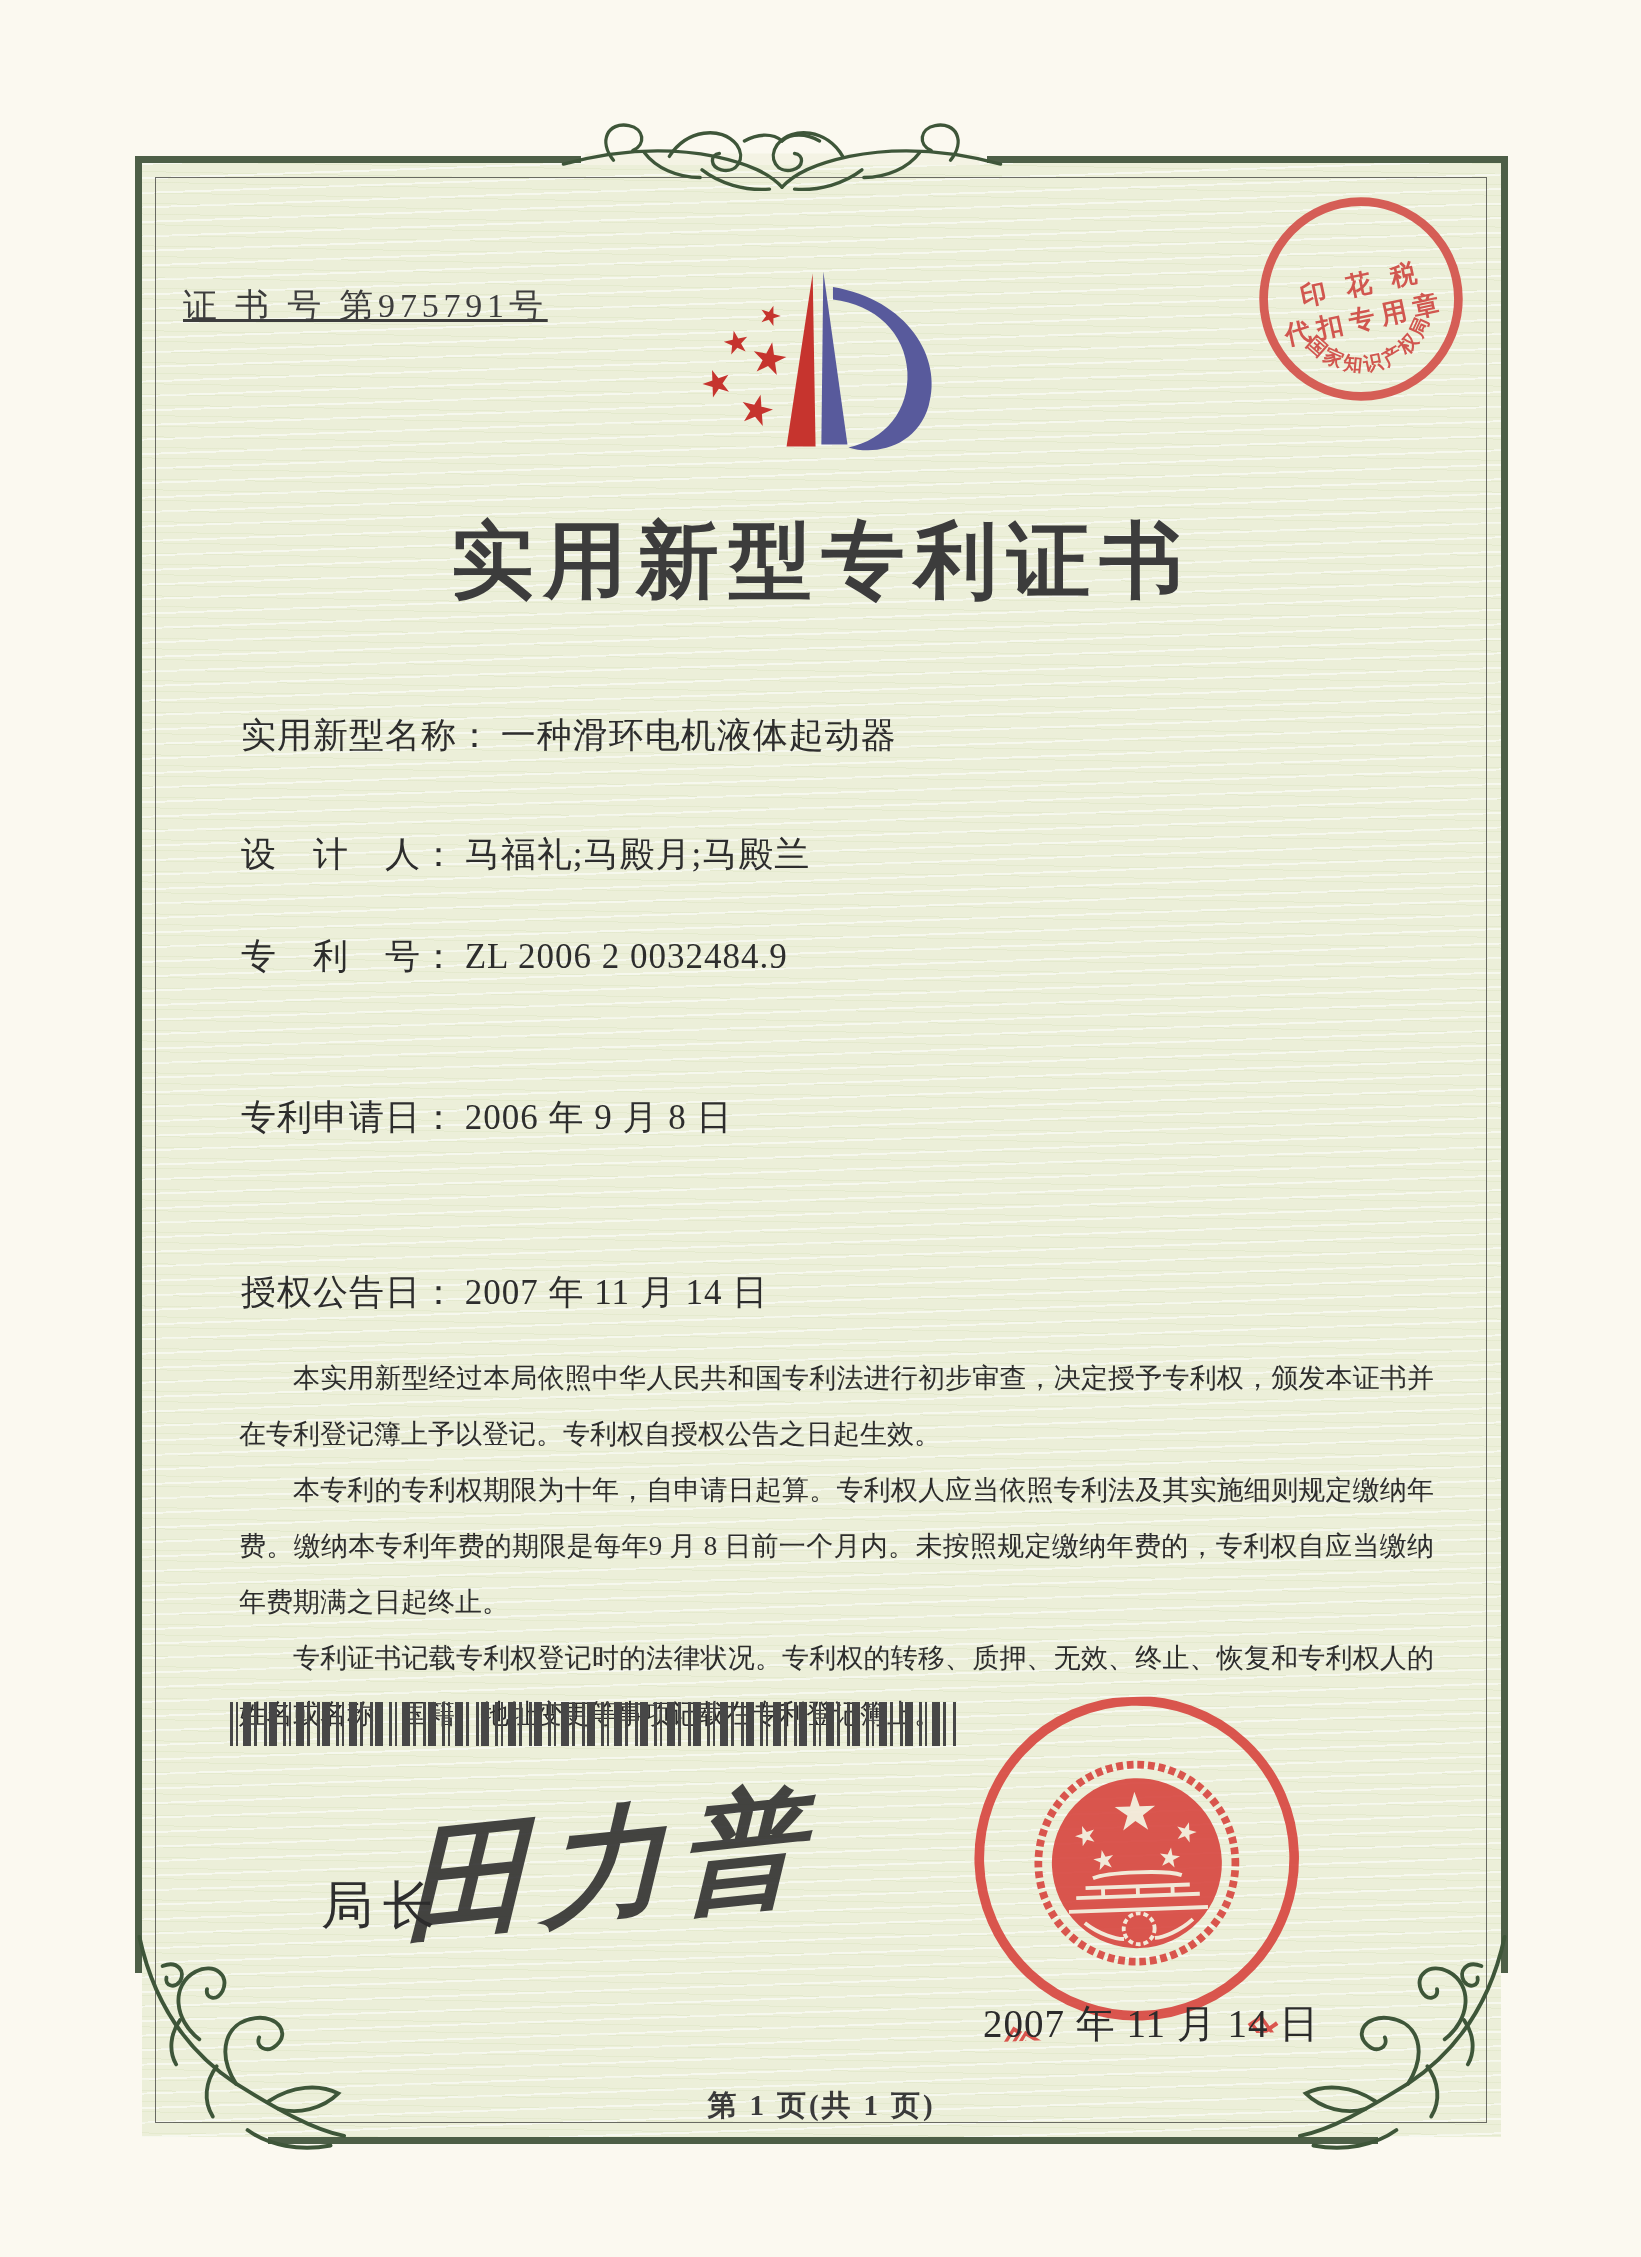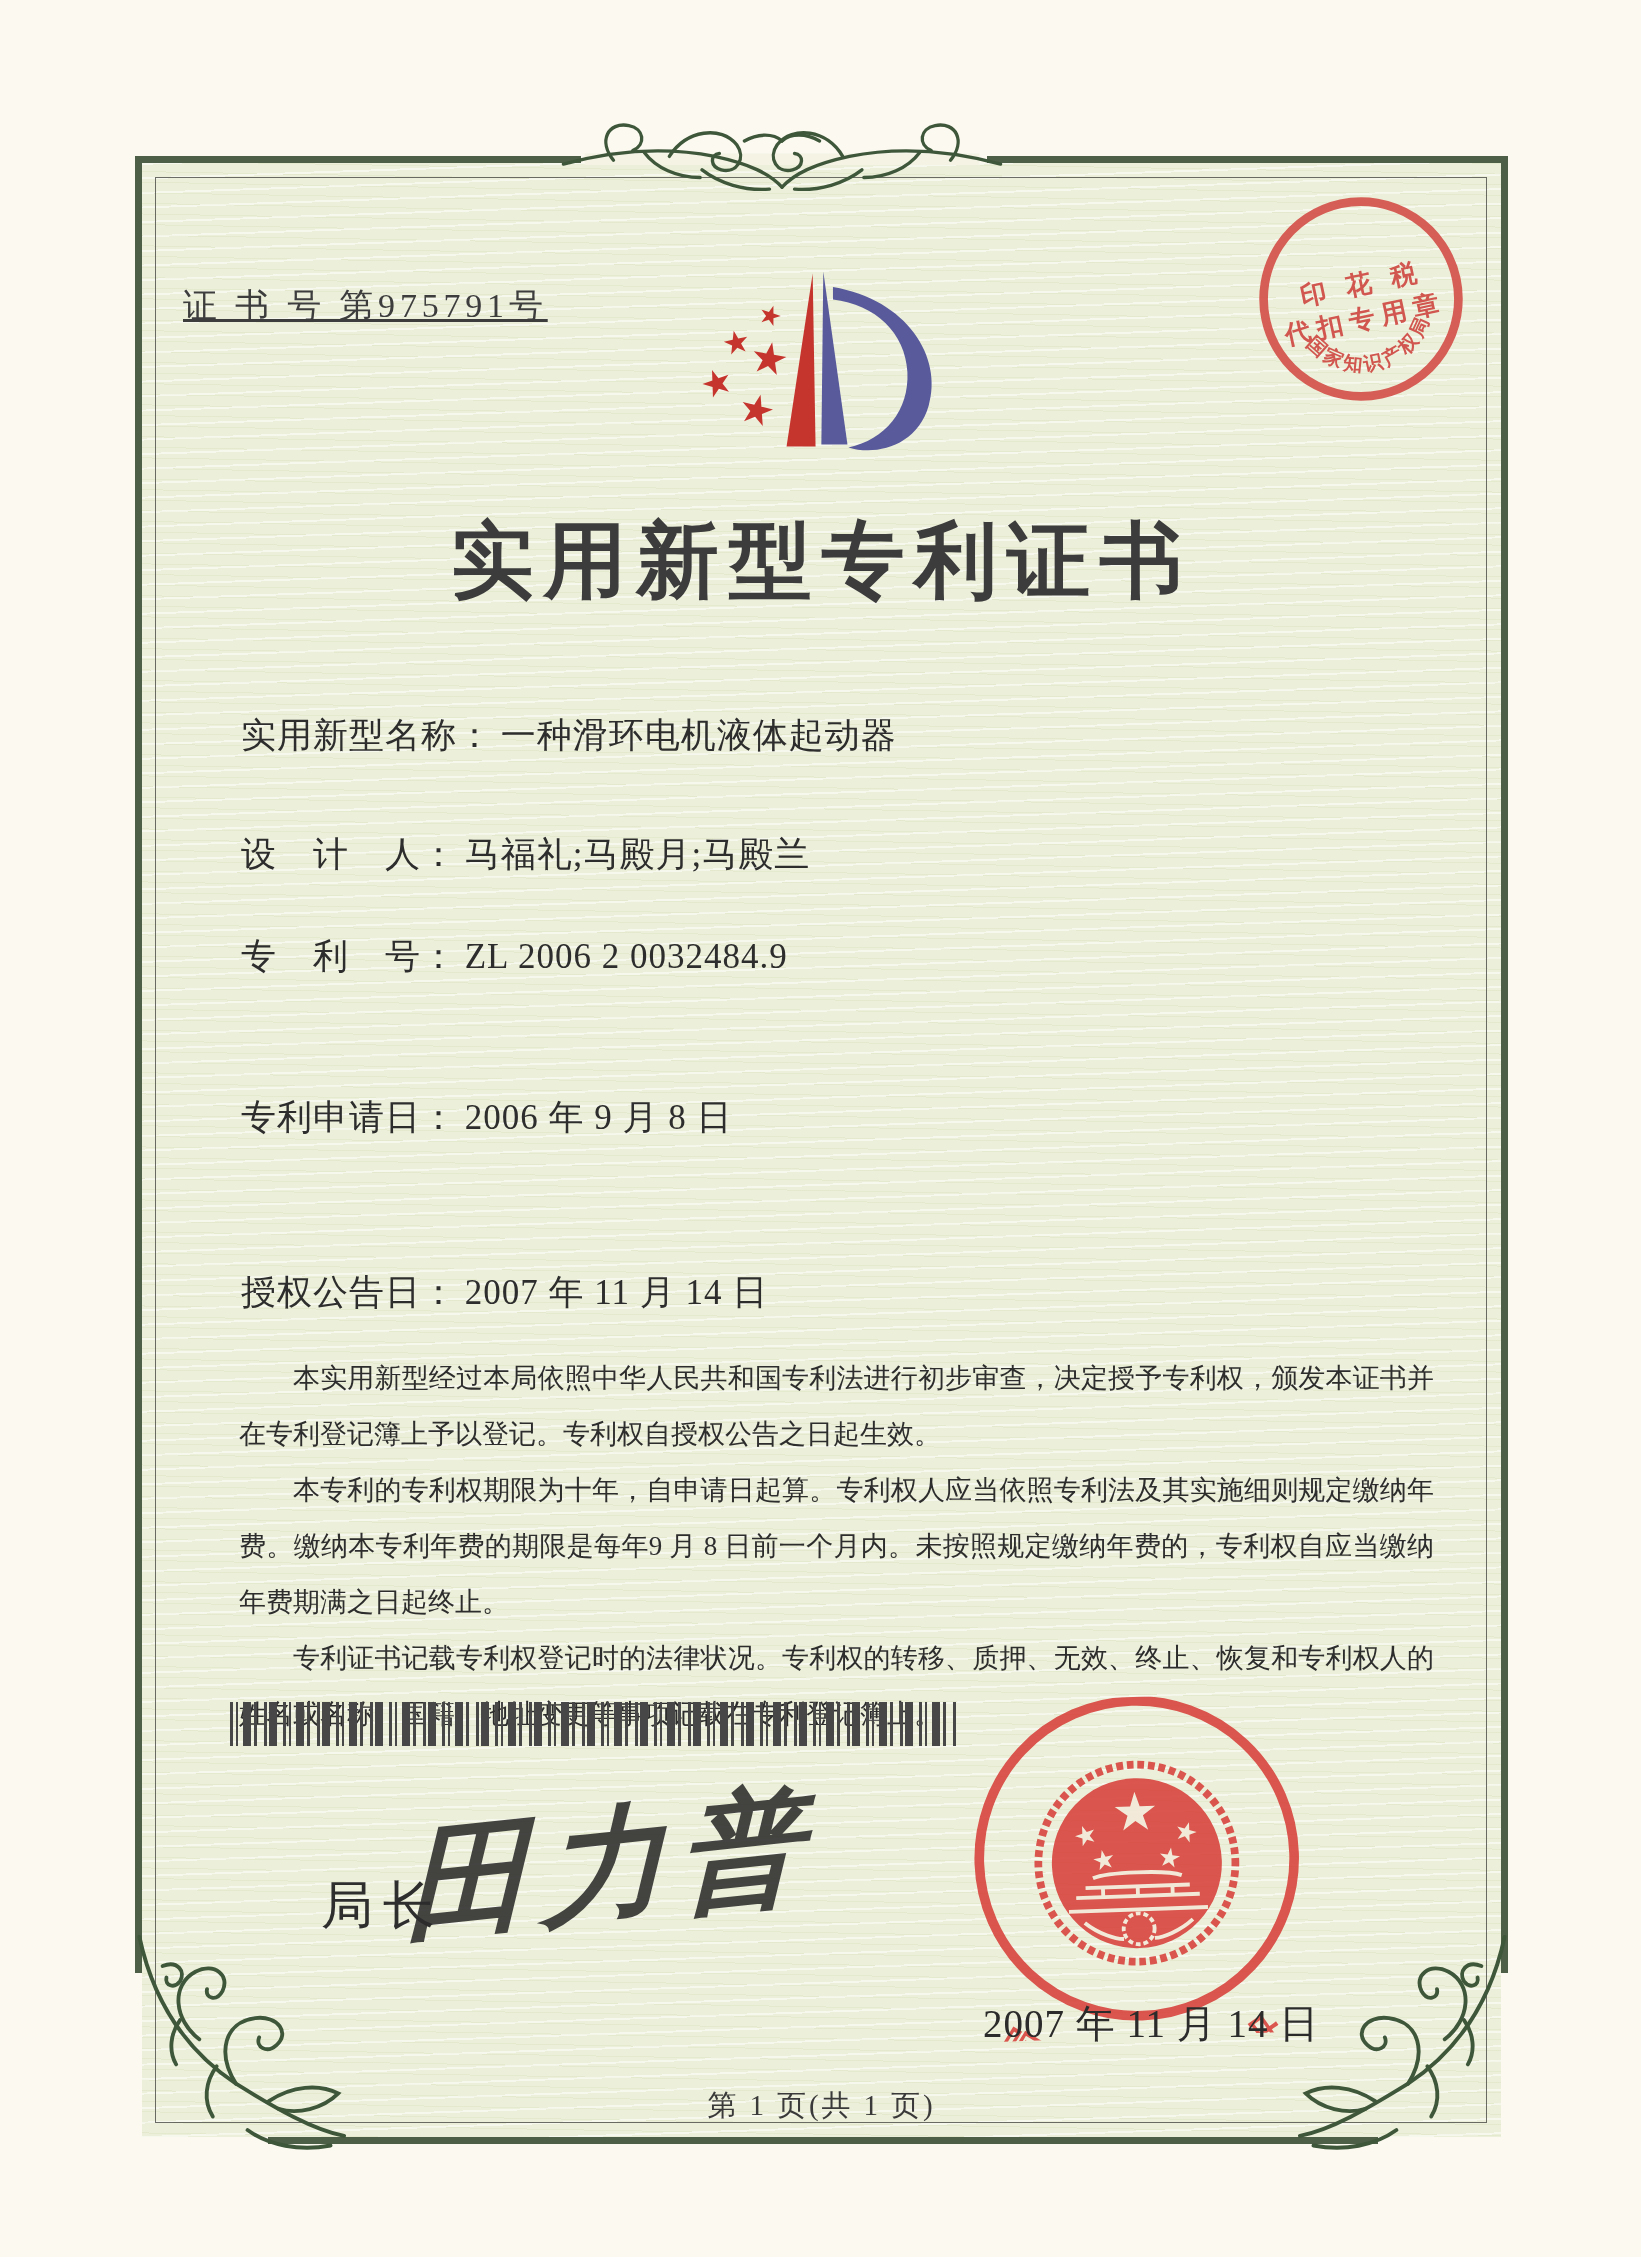--- a/index.html
+++ b/index.html
@@ -51,21 +51,21 @@
         #474747 39px 47px, transparent 47px 53px);
   }
 
   .chief { left:321px; top:1871px; font-size:52px; color:#2e2e2e; letter-spacing:9.7px; }
   .sig {
     left:404px; top:1788px; width:328px; font-size:124px; color:#2c2c2c;
     font-style:italic; font-weight:600; letter-spacing:13.5px; white-space:nowrap;
     transform:rotate(-6deg) skewX(-6deg); opacity:.88;
   }
   .seal-date { left:983px; top:1997px; width:319px; font-size:39px; color:#2b2b2b; letter-spacing:1px; white-space:nowrap; }
-  .footer { left:135px; top:2086px; width:1373px; text-align:center; font-size:29px; color:#3a3a3a; letter-spacing:2.9px; }
+  .footer { left:135px; top:2086px; width:1373px; text-align:center; font-size:29px; color:#3a3a3a; letter-spacing:2.9px;font-weight:bold; }
 
   
   .tax-stamp { left:1253px; top:191px; width:216px; height:216px; transform:rotate(-12deg); opacity:.92; }
   .office-seal { left:967px; top:1697px; width:340px; height:340px; transform:rotate(-2deg); opacity:.9; }
   .ring-a { font-size:21px; letter-spacing:2px; font-weight:bold; }
   .ring-b { font-size:20px; letter-spacing:3px; font-weight:bold; }
   .stamp-center { font-size:27px; letter-spacing:7px; font-weight:bold; }
   .seal-ring-text { font-size:40px; letter-spacing:5px; font-weight:bold; }
 
   

